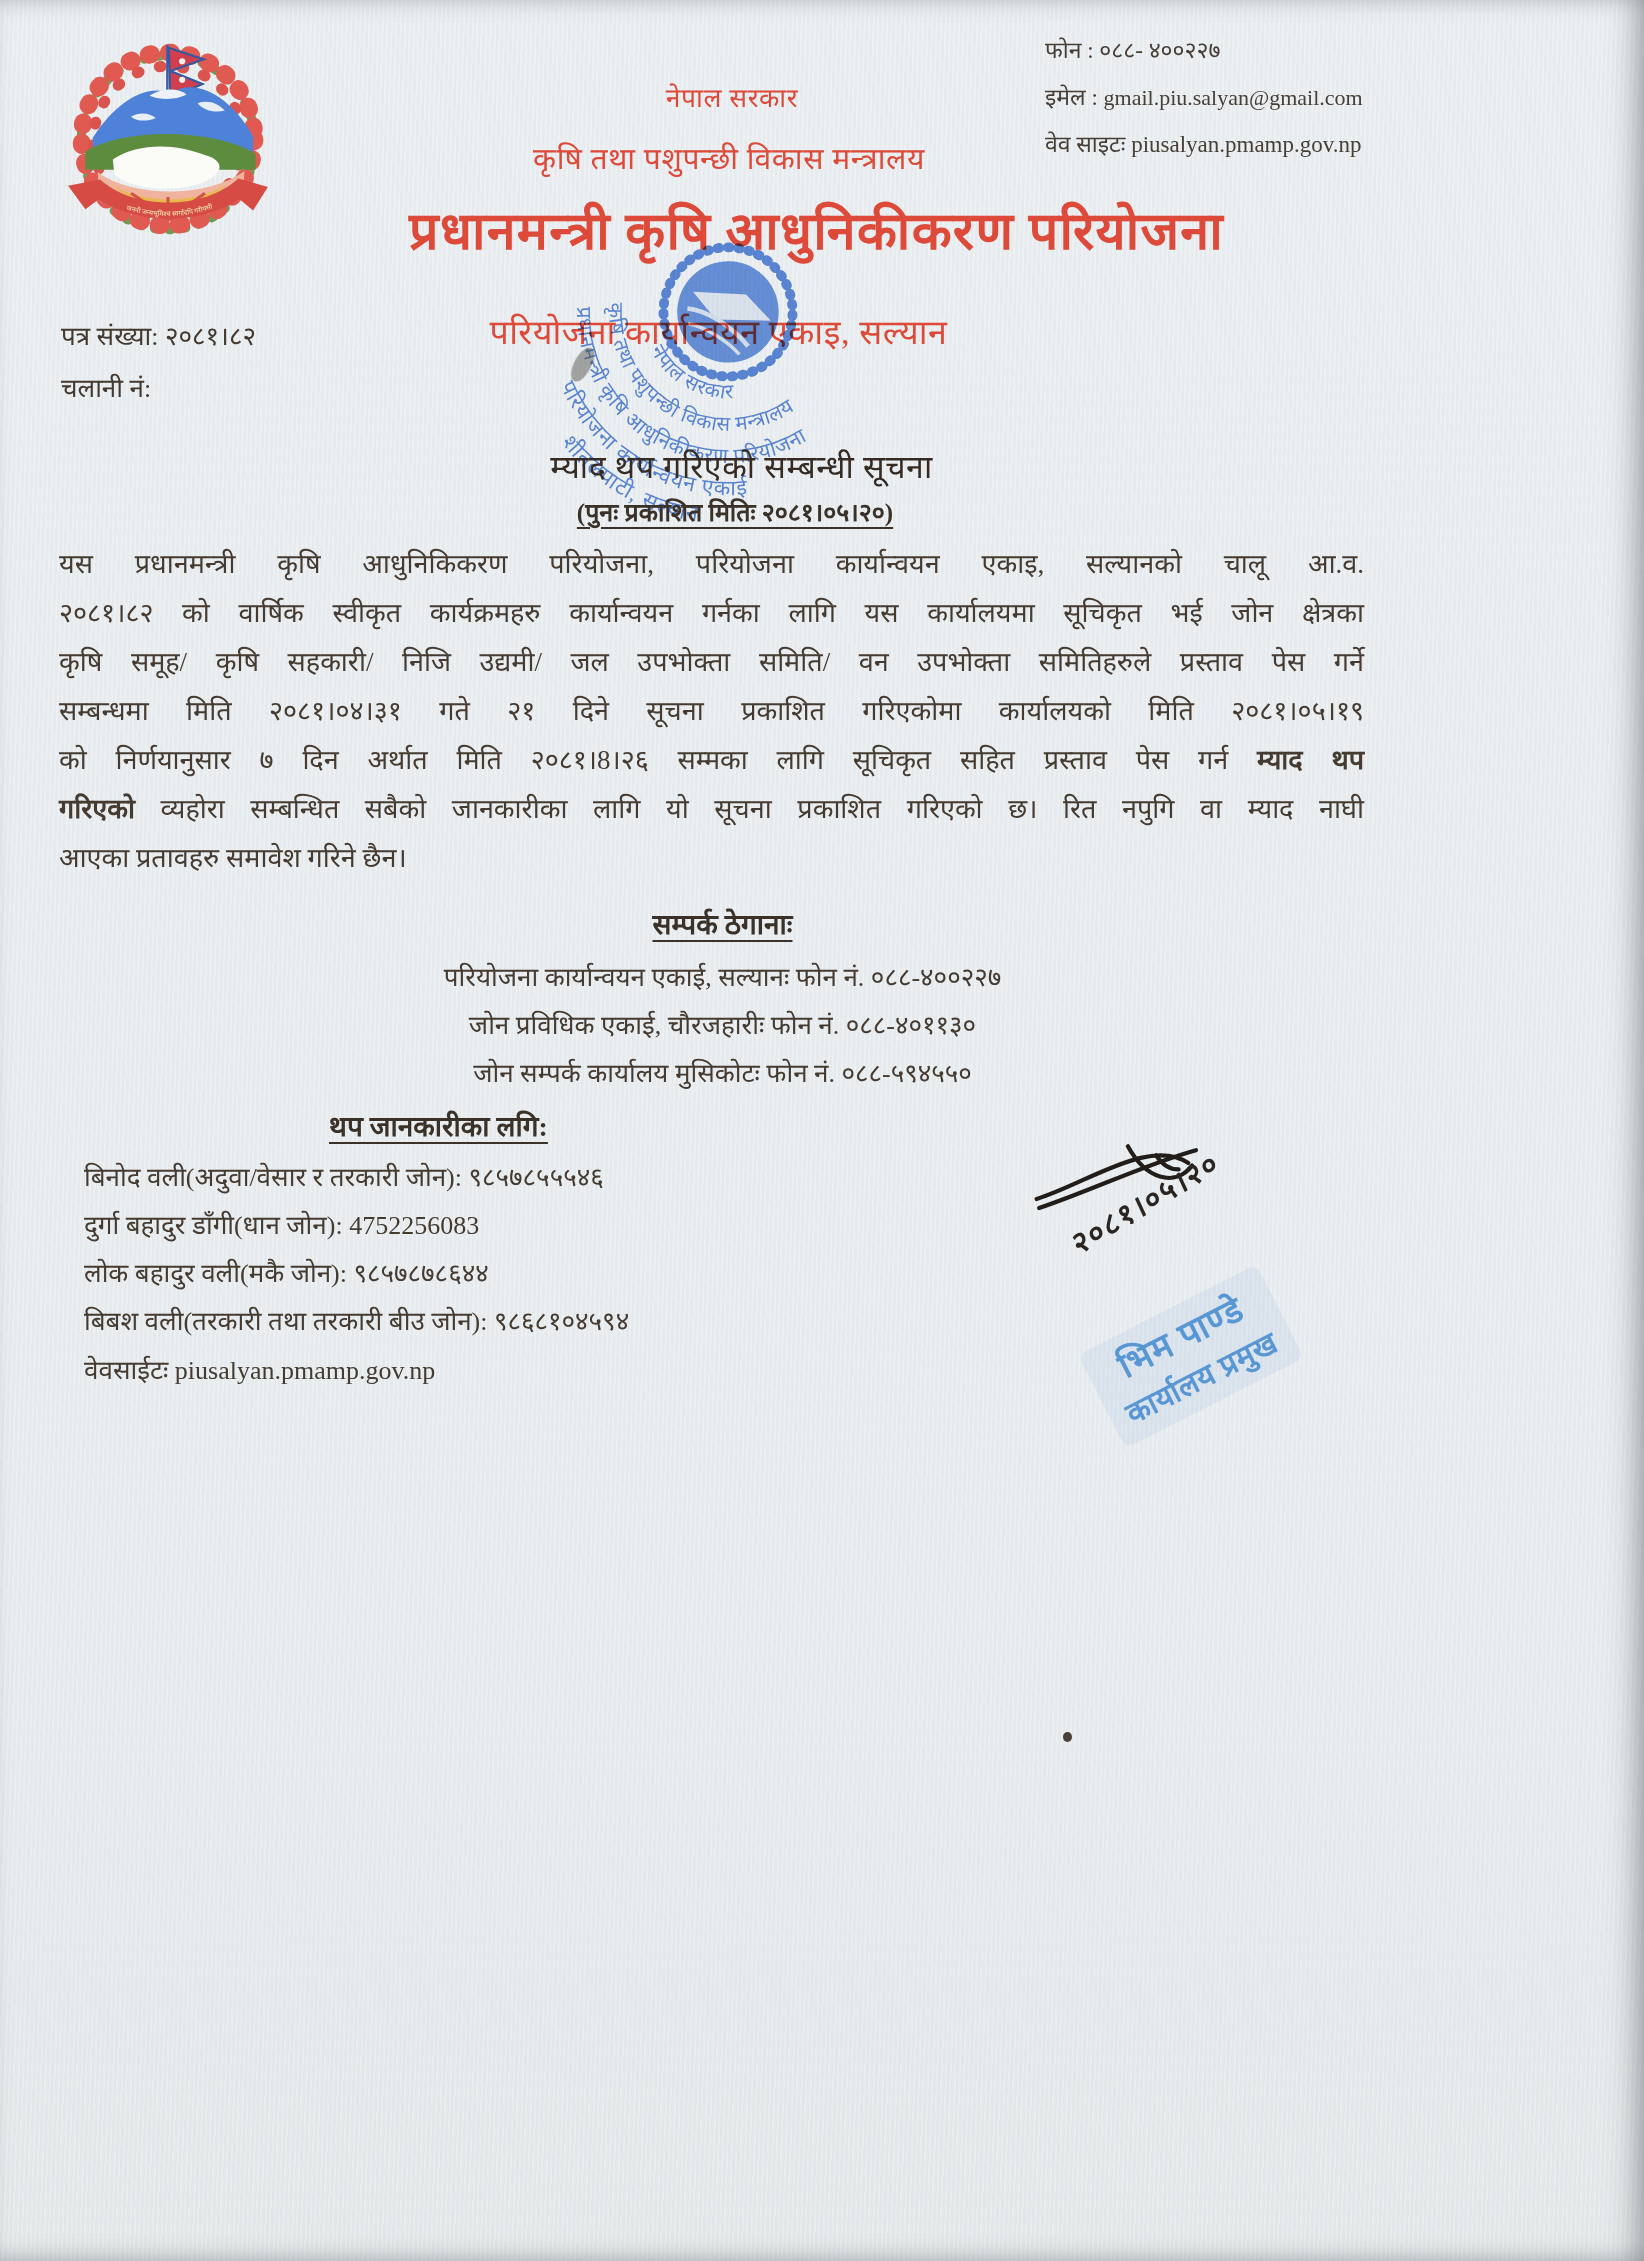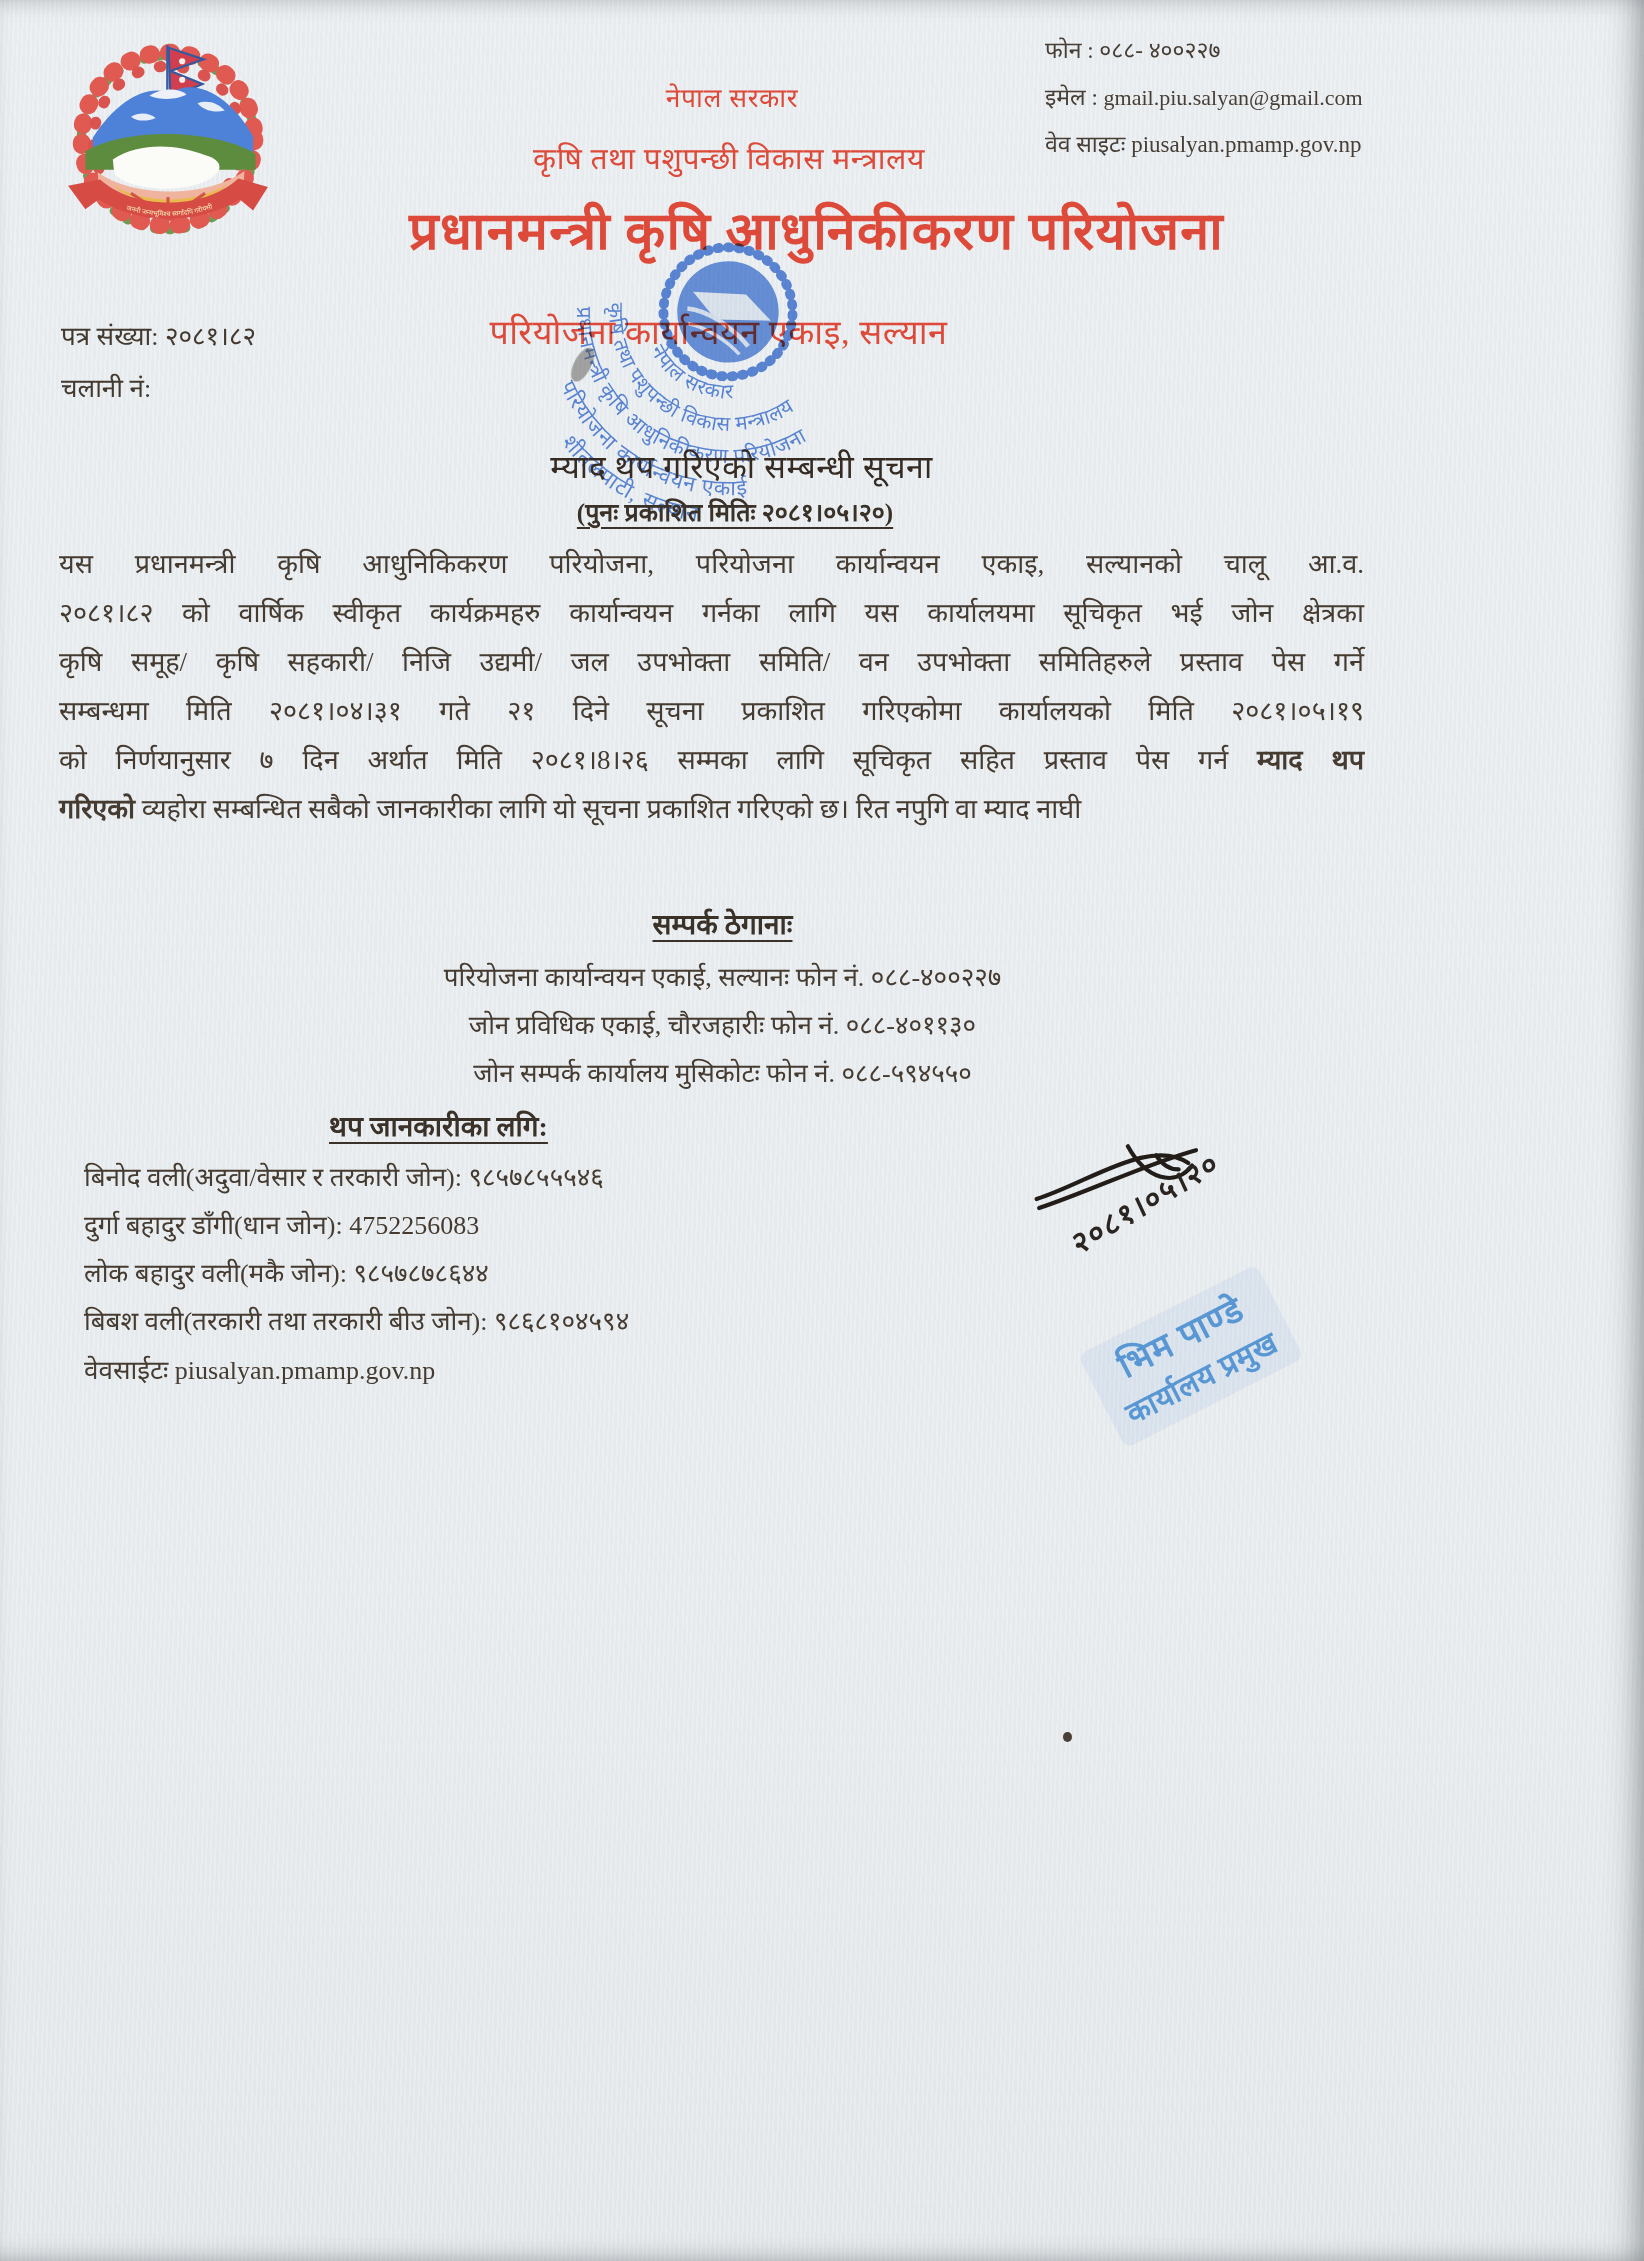--- a/index.html
+++ b/index.html
@@ -148,20 +148,21 @@
   <div class="abs ctr dev ntitle" style="left:0;top:444px;width:1483px;">म्याद थप गरिएको सम्बन्धी सूचना</div>
   <div class="abs ctr dev nsub" style="left:0;top:494px;width:1470px;">(पुनः प्रकाशित मितिः २०८१।०५।२०)</div>
 
   <div id="body-lines" class="abs dev" style="left:59px;top:540px;width:1305px;">
       <div class="bline"><span>यस प्रधानमन्त्री कृषि आधुनिकिकरण परियोजना, परियोजना कार्यान्वयन एकाइ, सल्यानको चालू आ.व.</span></div>
       <div class="bline"><span>२०८१।८२ को वार्षिक स्वीकृत कार्यक्रमहरु कार्यान्वयन गर्नका लागि यस कार्यालयमा सूचिकृत भई जोन क्षेत्रका</span></div>
       <div class="bline"><span>कृषि समूह/ कृषि सहकारी/ निजि उद्यमी/ जल उपभोक्ता समिति/ वन उपभोक्ता समितिहरुले प्रस्ताव पेस गर्ने</span></div>
       <div class="bline"><span>सम्बन्धमा मिति २०८१।०४।३१ गते २१ दिने सूचना प्रकाशित गरिएकोमा कार्यालयको मिति २०८१।०५।१९</span></div>
       <div class="bline"><span>को निर्णयानुसार ७ दिन अर्थात मिति २०८१।8।२६ सम्मका लागि सूचिकृत सहित प्रस्ताव पेस गर्न </span><span class="b">म्याद थप</span></div>
       <div class="bline"><span class="b">गरिएको</span><span> व्यहोरा सम्बन्धित सबैको जानकारीका लागि यो सूचना प्रकाशित गरिएको छ। रित नपुगि वा म्याद नाघी</span></div>
+      <div class="bline"><span>आएका प्रतावहरु समावेश गरिने छैन।</span></div>
     </div>
 
   <div class="abs ctr" style="left:271px;top:904px;width:903px;">
     <div class="sechead dev">सम्पर्क ठेगानाः</div>
     <div class="clines dev" style="margin-top:11.6px;">
       <div>परियोजना कार्यान्वयन एकाई, सल्यानः फोन नं. ०८८-४००२२७</div>
       <div>जोन प्रविधिक एकाई, चौरजहारीः फोन नं. ०८८-४०११३०</div>
       <div>जोन सम्पर्क कार्यालय मुसिकोटः फोन नं. ०८८-५९४५५०</div>
     </div>
   </div>

